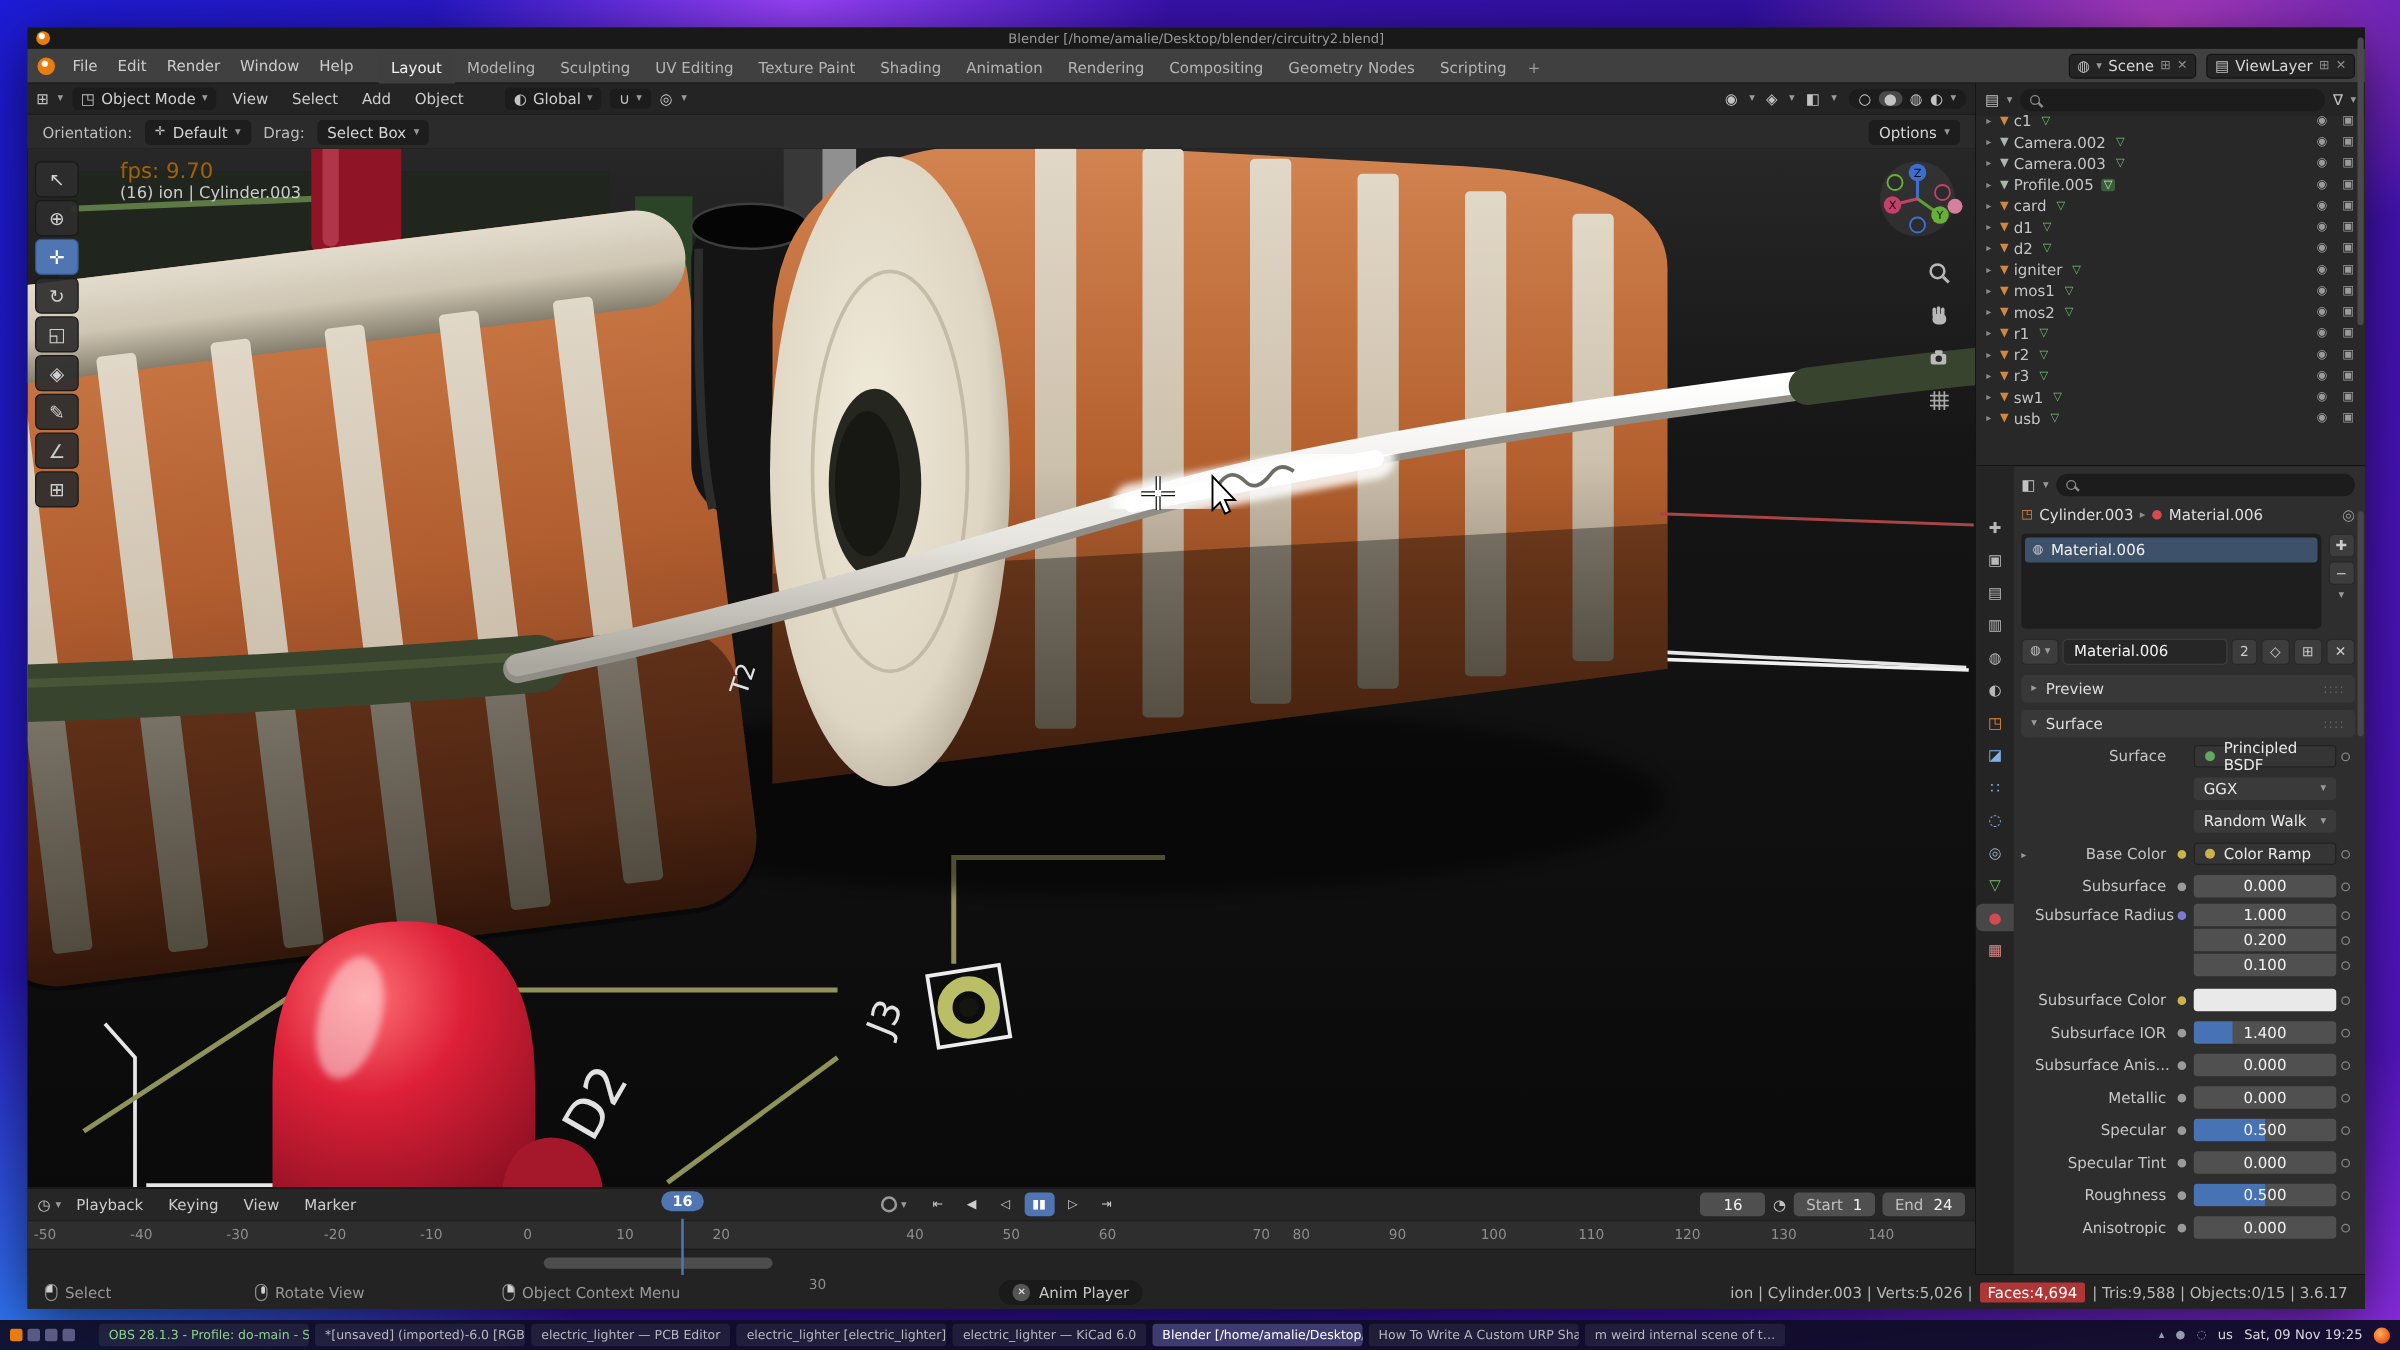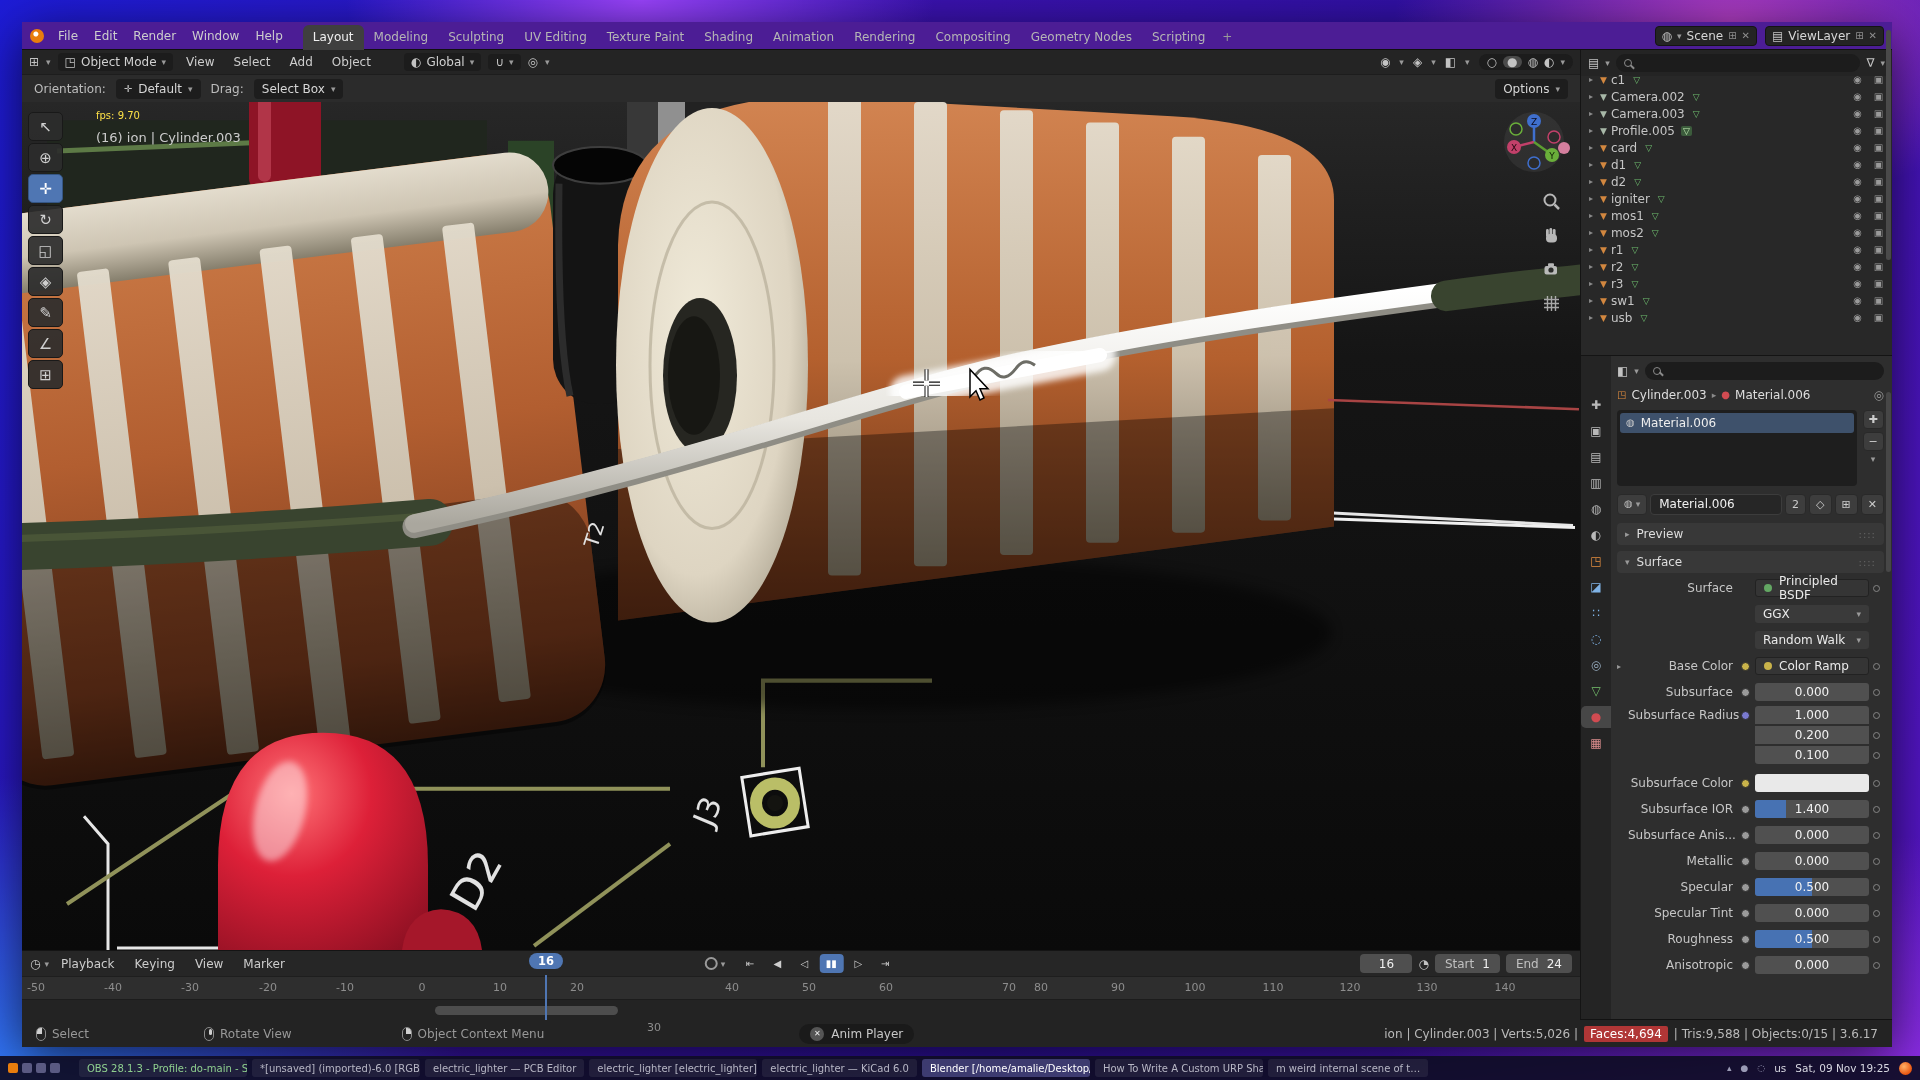--- a/index.html
+++ b/index.html
@@ -7,21 +7,21 @@
 .desktop{position:absolute;inset:0;background:
  radial-gradient(420px 220px at 640px 0px, rgba(160,70,255,.95), transparent 70%),
  radial-gradient(480px 260px at 1730px 20px, rgba(255,90,210,.6), transparent 70%),
  radial-gradient(620px 420px at 30px 1070px, rgba(50,130,255,.95), transparent 70%),
  radial-gradient(700px 320px at 1880px 1060px, rgba(150,50,235,.85), transparent 70%),
  linear-gradient(118deg,#1d1cd8 0%,#3a12ae 38%,#2e10a2 62%,#5a16ca 100%)}
 .win{position:absolute;left:22px;top:22px;width:1870px;height:1025px;background:#2a2a2a;display:flex;flex-direction:column;box-shadow:0 12px 48px rgba(0,0,0,.65);font-size:12px;color:#d0d0d0}
 
 .titlebar{height:17px;background:#191919;color:#9a9a9a;font-size:10.5px;display:flex;align-items:center;justify-content:center;position:relative;flex:none}
 .blogo{position:absolute;left:7px;top:3px;width:11px;height:11px;border-radius:50%;background:radial-gradient(circle at 40% 35%,#fff 0 2px,#e87d0d 3px 100%)}
-.topbar{height:28px;background:#4c1d95;display:flex;align-items:center;padding:0 8px;flex:none;border-bottom:1px solid #101010}
+.topbar{height:28px;background:#404040;display:flex;align-items:center;padding:0 8px;flex:none;border-bottom:1px solid #101010}
 .blogo2{width:14px;height:14px;border-radius:50%;background:radial-gradient(circle at 42% 36%,#fff 0 2px,#e87d0d 3px 100%);margin-right:6px}
 .menus{display:contents}
 .menu{padding:3px 8px;color:#cdcdcd;border-radius:4px;white-space:nowrap}
 .ws-tabs{display:flex;margin-left:12px;align-items:flex-end;height:28px}
 .ws{padding:5px 10px 6px;color:#b5b5b5;font-size:12px;border-radius:6px 6px 0 0;white-space:nowrap}
 .ws.active{background:#3f3f3f;color:#f0f0f0}
 .ws.add{color:#9a9a9a;padding:5px 7px 6px}
 .topbar-right{margin-left:auto;display:flex;align-items:center;gap:8px}
 .tb-field{display:flex;align-items:center;gap:5px;background:#242424;border:1px solid #141414;border-radius:4px;padding:2px 6px;color:#d6d6d6}
 .mini{color:#8f8f8f;font-size:10px}
@@ -38,21 +38,21 @@
 .shade .on{background:#4a4a4a;border-radius:8px;padding:0 4px}
 .vts{height:28px;background:#2b2b2b;display:flex;align-items:center;gap:10px;padding:0 12px;border-top:1px solid #1d1d1d;flex:none;color:#bdbdbd}
 .ddl{display:flex;align-items:center;gap:6px;background:#1d1d1d;border-radius:4px;padding:3px 8px;color:#d6d6d6;white-space:nowrap}
 .ddl.right{margin-left:auto}
 
 .canvas{position:relative;flex:1;overflow:hidden;background:#111;min-height:0}
 .scene{position:absolute;inset:0;width:100%;height:100%}
 .toolbar{position:absolute;left:6px;top:10px;display:flex;flex-direction:column;gap:2px}
 .tool{width:35px;height:29px;background:rgba(44,44,44,.92);border:1px solid #191919;border-radius:5px;color:#cfcfcf;display:flex;align-items:center;justify-content:center;font-size:15px}
 .tool.active{background:#4f76b3;border-color:#355685;color:#fff}
-.fps{position:absolute;left:74px;top:8px;color:#fde047;font-size:10px}
+.fps{position:absolute;left:74px;top:8px;color:#a16207;font-size:17px}
 .vinfo{position:absolute;left:74px;top:28px;color:#cccccc;font-size:13px}
 .gizmo{position:absolute;right:14px;top:8px}
 .side-icons{position:absolute;right:19px;top:90px;display:flex;flex-direction:column;gap:15px;align-items:center;opacity:.9}
 .pinkdot{position:absolute;right:-4px;top:32px;width:12px;height:12px;border-radius:50%;background:#d47f9e}
 
 .timeline{height:69px;background:#262626;border-top:1px solid #141414;position:relative;flex:none}
 .tl-head{height:25px;display:flex;align-items:center;gap:4px;padding:0 8px;position:relative}
 .tl-center{position:absolute;left:50%;transform:translateX(-50%);display:flex;align-items:center;gap:3px}
 .pbbtn{min-width:24px;height:19px;display:flex;align-items:center;justify-content:center;color:#cdcdcd;font-size:10px;border-radius:4px;padding:0 3px}
 .pbbtn.active{background:#4f76b3;color:#fff}
@@ -148,20 +148,24 @@
 .tray{margin-left:auto;display:flex;align-items:center;gap:9px;color:#d8d8e2;font-size:10.5px}
 .odot{width:13px;height:13px;border-radius:50%;background:radial-gradient(circle at 38% 35%,#ffb066,#e85510 70%)}
 .trayic{color:#9a9ab5;font-size:9px}
 </style>
 </head>
 <body>
 
 <div class="desktop">
 <div class="win">
 
+  <div class="titlebar">
+    <span class="blogo"></span>
+    <span>Blender [/home/amalie/Desktop/blender/circuitry2.blend]</span>
+  </div>
 
   <div class="topbar">
     <span class="blogo2"></span>
     <div class="menus"><span class="menu">File</span><span class="menu">Edit</span><span class="menu">Render</span><span class="menu">Window</span><span class="menu">Help</span></div>
     <div class="ws-tabs">
           <span class="ws active">Layout</span>
           <span class="ws">Modeling</span>
           <span class="ws">Sculpting</span>
           <span class="ws">UV Editing</span>
           <span class="ws">Texture Paint</span>

